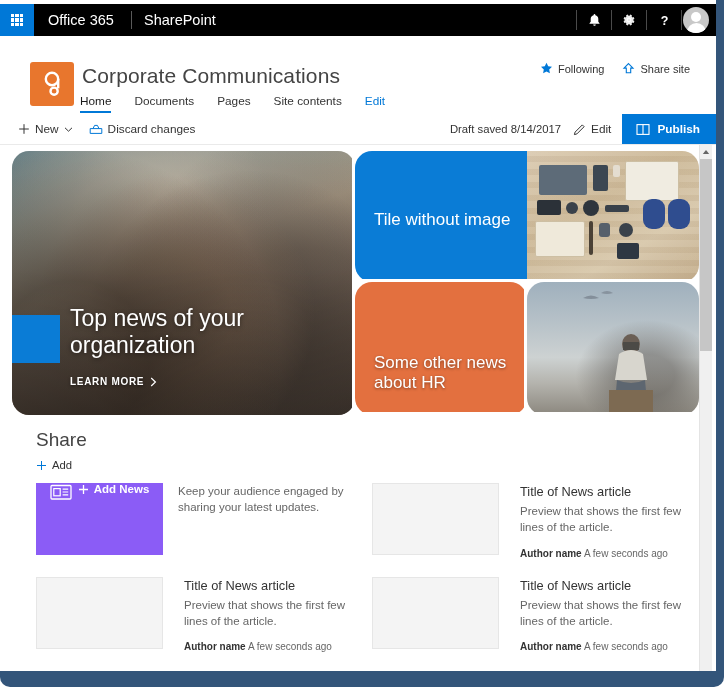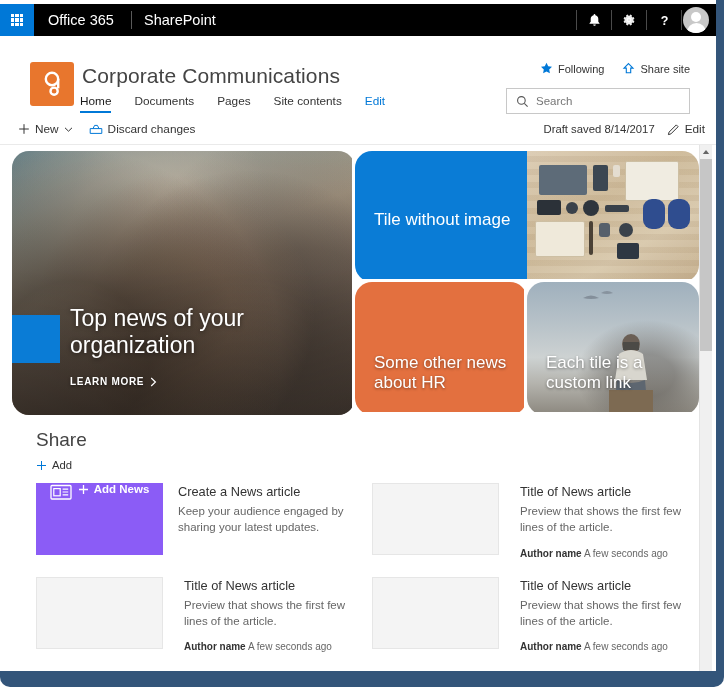--- a/index.html
+++ b/index.html
@@ -421,27 +421,20 @@
         <span>Following</span>
       </div>
       <div class="share-btn">
         <svg width="13" height="13" viewBox="0 0 13 13">
               <path d="M6.5 1.6 L11 6.1 H8.7 v4.6 H4.3 V6.1 H2z" fill="none" stroke="#0078d7" stroke-width="1.1"></path>
             </svg>
         <span>Share site</span>
       </div>
     </div>
 
-    <div id="searchbox">
-      <svg width="13" height="13" viewBox="0 0 13 13">
-            <circle cx="5.4" cy="5.4" r="3.8" fill="none" stroke="#555" stroke-width="1.1"></circle>
-            <path d="M8.3 8.3 L11.6 11.6" stroke="#555" stroke-width="1.1" fill="none"></path>
-          </svg>
-      <input id="search-input" type="text" placeholder="Search" style="">
-    </div>
   </div>
 
   <div id="cmdbar">
     <div class="cmd-left">
       <div class="cmd-btn">
         <svg width="12" height="12" viewBox="0 0 12 12">
               <path d="M6 1.2v9.6M1.2 6h9.6" stroke="#333" stroke-width="1" fill="none"></path>
             </svg>
         <span>New</span>
         <svg width="9" height="9" viewBox="0 0 9 9">
@@ -456,20 +449,27 @@
         <span>Discard changes</span>
       </div>
     </div>
     <div class="cmd-right">
       <span id="draft-status">Draft saved 8/14/2017</span>
       <div id="edit-btn">
         <svg width="13" height="13" viewBox="0 0 13 13">
               <path d="M1.4 11.6 L2.1 9.1 L9.3 1.9 L11.1 3.7 L3.9 10.9 z" fill="none" stroke="#333" stroke-width="1"></path>
             </svg>
         <span>Edit</span>
+      </div>
+      <div id="publish-btn">
+        <svg width="14" height="13" viewBox="0 0 14 13">
+              <rect x="1" y="1.6" width="12" height="9.8" fill="none" stroke="#fff" stroke-width="1.1"></rect>
+              <path d="M7 1.6 V11.4" stroke="#fff" stroke-width="1.1"></path>
+            </svg>
+        <span>Publish</span>
       </div>
     </div>
   </div>
 
   <div id="canvas">
 
     <div id="hero">
 
       <div class="tile tile-big">
         <div class="tile-inner">
@@ -522,21 +522,20 @@
             <svg width="172" height="133" viewBox="0 0 172 133" style="position:absolute;inset:0">
               <path d="M56 16 q8 -5 16 0 q-8 2 -16 0z" fill="#7a8490" opacity=".8"></path>
               <path d="M74 11 q6 -4 12 0 q-6 2 -12 0z" fill="#7a8490" opacity=".7"></path>
               <ellipse cx="104" cy="62" rx="9" ry="10" fill="#6b5f55"></ellipse>
               <path d="M92 72 q12 -8 24 0 l4 26 h-32z" fill="#d8d6ce"></path>
               <path d="M96 60 h16 v8 h-16z" fill="#4c4a46"></path>
               <path d="M90 98 q14 6 28 0 l2 22 h-32z" fill="#5d6670"></path>
               <rect x="82" y="108" width="44" height="22" fill="#7d6a52"></rect>
             </svg>
           </div>
-          <div class="tile-title">Each tile is a custom link</div>
         </div>
       </div>
     </div>
 
     <div id="news">
       <div id="news-title">Share</div>
       <div id="news-add">
         <svg width="11" height="11" viewBox="0 0 11 11">
               <path d="M5.5 1v9M1 5.5h9" stroke="#0078d7" stroke-width="1" fill="none"></path>
             </svg>
@@ -553,21 +552,20 @@
               <path d="M12.6 6.2h5.6M12.6 9h5.6M12.6 11.8h5.6" stroke="#fff" stroke-width="1.2"></path>
             </svg>
             <span id="addnews-label">
               <svg width="11" height="11" viewBox="0 0 11 11">
                     <path d="M5.5 1v9M1 5.5h9" stroke="#fff" stroke-width="1.3" fill="none"></path>
                   </svg>
               <span>Add News</span>
             </span>
           </div>
           <div class="news-body">
-            <div class="news-head">Create a News article</div>
             <div class="news-prev">Keep your audience engaged by sharing your latest updates.</div>
           </div>
         </div>
 
         <div class="news-card">
           <div class="news-thumb"></div>
           <div class="news-body">
             <div class="news-head">Title of News article</div>
             <div class="news-prev">Preview that shows the first few lines of the article.</div>
             <div class="news-meta">

